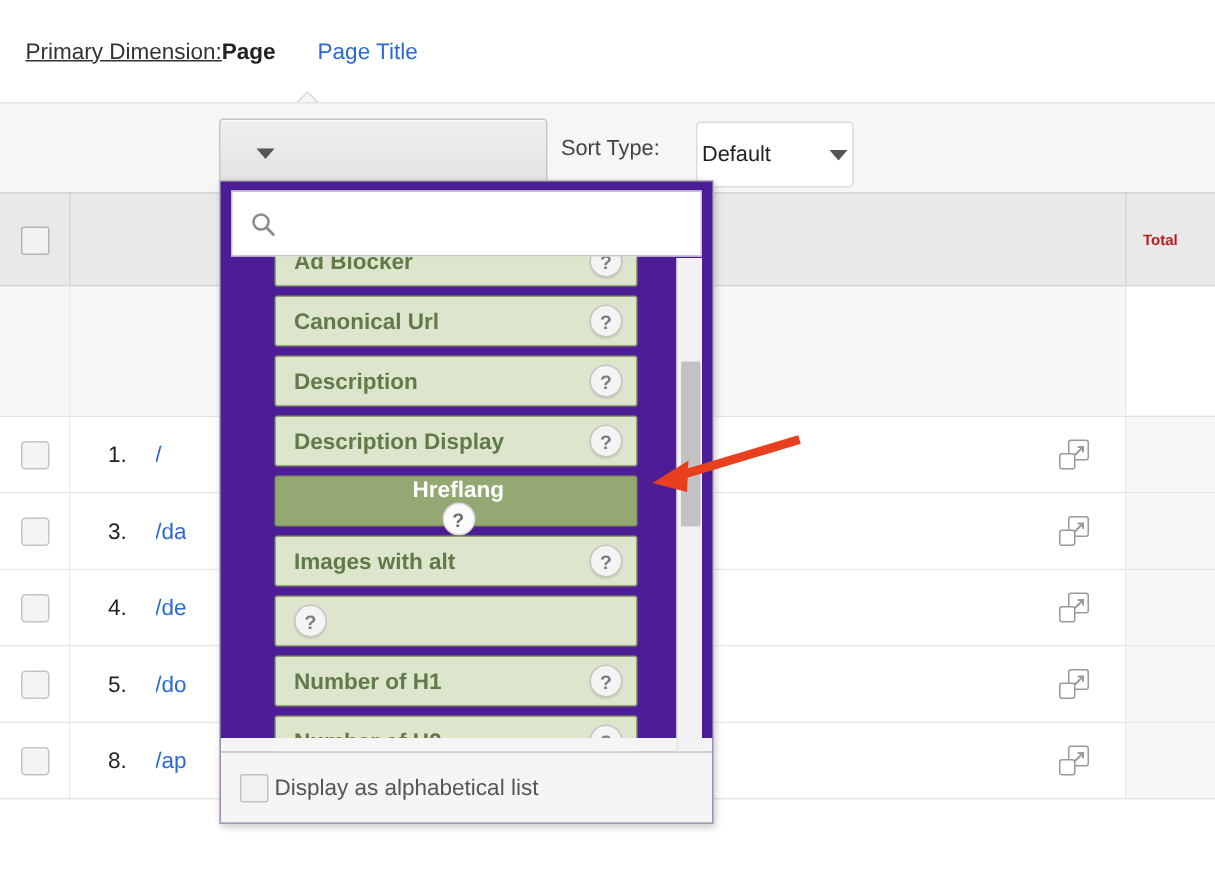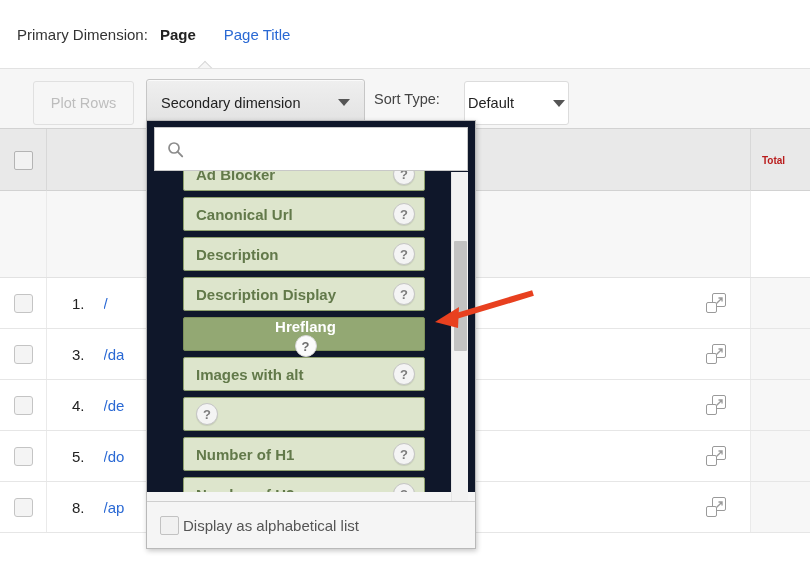--- a/index.html
+++ b/index.html
@@ -26,22 +26,23 @@
     height: 68px;
     background: #ffffff;
     display: flex;
     align-items: center;
     padding-left: 17px;
     box-sizing: border-box;
   }
   .pd-label {
     font-size: 15px;
     color: #333;
-    margin-right: 12px;
+    margin-right: 0;
     white-space: nowrap;
+    text-decoration: underline;
   }
   .pd-active {
     font-size: 15px;
     font-weight: bold;
     color: #222;
     margin-right: 28px;
     white-space: nowrap;
   }
   .pd-link {
     font-size: 15px;
@@ -275,21 +276,21 @@
   .popup-icon .arrow {
     position: absolute; right: 2.5px; top: 2.5px;
     width: 9px; height: 9px;
   }
 
   
   #secondary-dimension-panel {
     position: absolute;
     left: 146px; top: 120px;
     width: 330px; height: 429px;
-    background: #0f172a;
+    background: #4c1d95;
     border: 1px solid #b9b9b9;
     box-sizing: border-box;
     box-shadow: 1px 2px 5px rgba(0,0,0,0.22);
     overflow: hidden;
     z-index: 40;
     text-decoration: underline;
   }
 
   #dimension-list-scroll {
     position: absolute;
@@ -433,26 +434,22 @@
 <body>
 
 <div id="primary-dim-bar">
   <span class="pd-label">Primary Dimension:</span>
   <span class="pd-active">Page</span>
   <span class="pd-link">Page Title</span>
 </div>
 <div id="pd-caret"></div>
 
 <div id="toolbar">
-  <div class="btn" id="plot-rows-button">
-    <span>Plot Rows</span>
-  </div>
 
   <div class="btn" id="secondary-dimension-button">
-    <span>Secondary dimension</span>
     <span class="caret-down"></span>
   </div>
 
   <div id="sort-type-label">Sort Type:</div>
 
   <div class="btn" id="sort-type-select">
     <span>Default</span>
     <span class="caret-down"></span>
   </div>
 </div>

